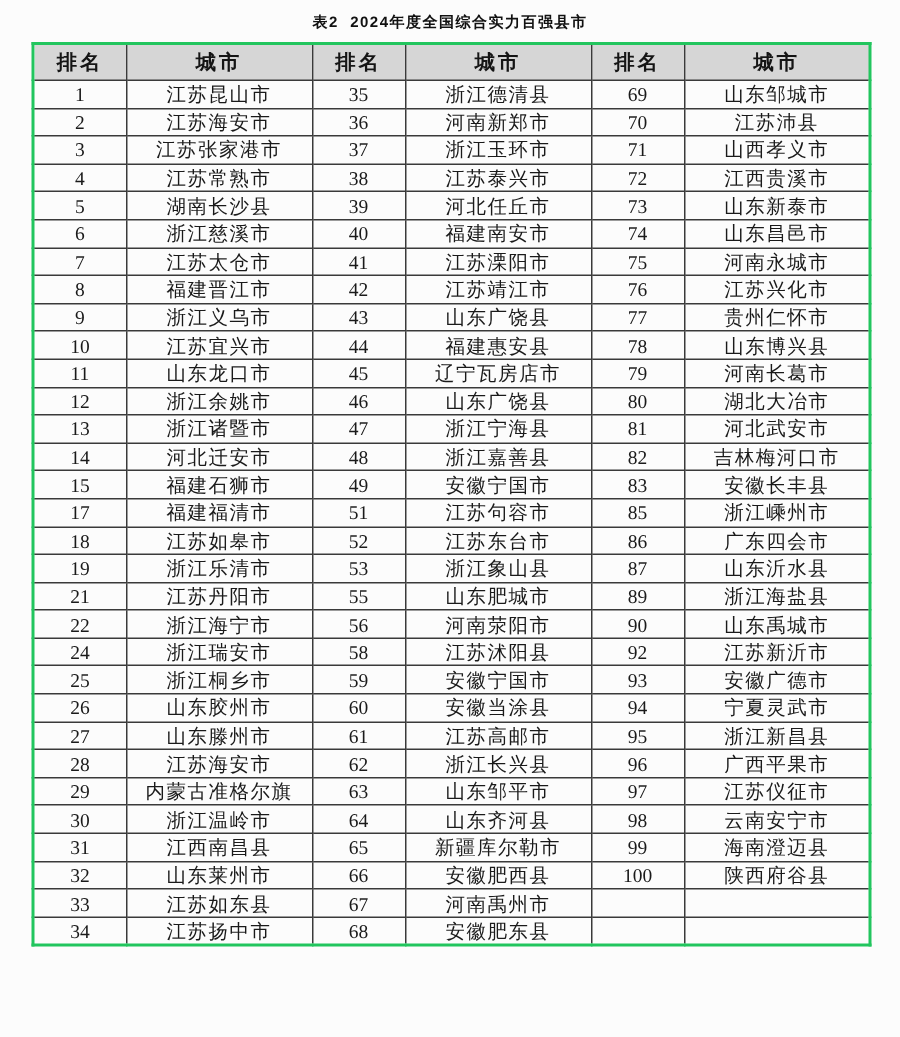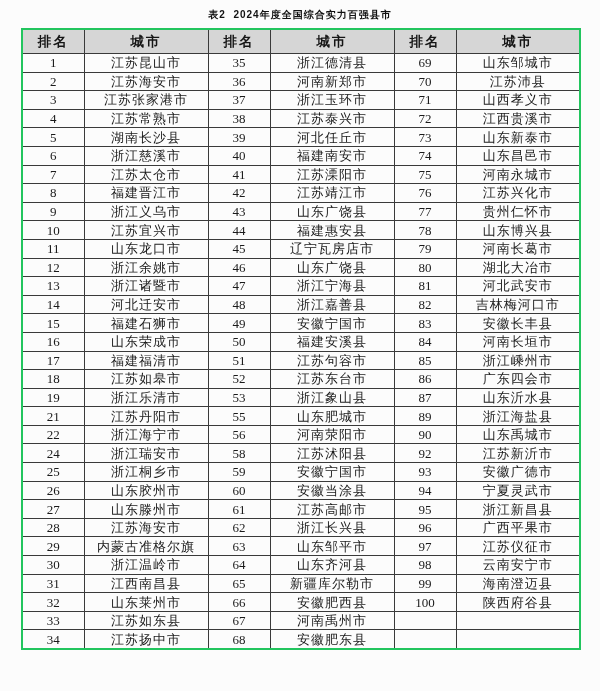--- a/index.html
+++ b/index.html
@@ -206,28 +206,20 @@
         </tr>
         <tr>
           <td class="rank">15</td>
           <td class="city">福建石狮市</td>
           <td class="rank">49</td>
           <td class="city">安徽宁国市</td>
           <td class="rank">83</td>
           <td class="city">安徽长丰县</td>
         </tr>
         <tr>
-          <td class="rank">16</td>
-          <td class="city">山东荣成市</td>
-          <td class="rank">50</td>
-          <td class="city">福建安溪县</td>
-          <td class="rank">84</td>
-          <td class="city">河南长垣市</td>
-        </tr>
-        <tr>
           <td class="rank">17</td>
           <td class="city">福建福清市</td>
           <td class="rank">51</td>
           <td class="city">江苏句容市</td>
           <td class="rank">85</td>
           <td class="city">浙江嵊州市</td>
         </tr>
         <tr>
           <td class="rank">18</td>
           <td class="city">江苏如皋市</td>

